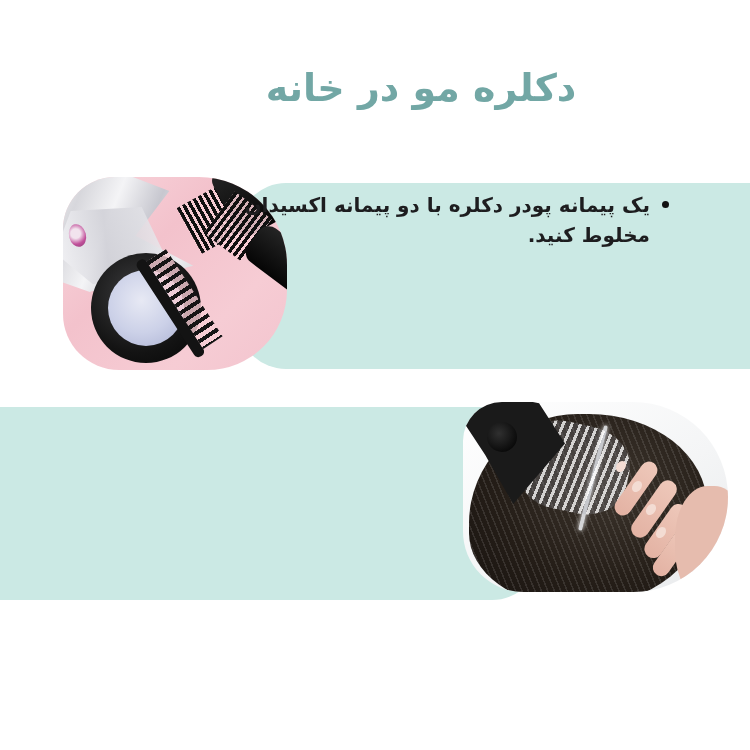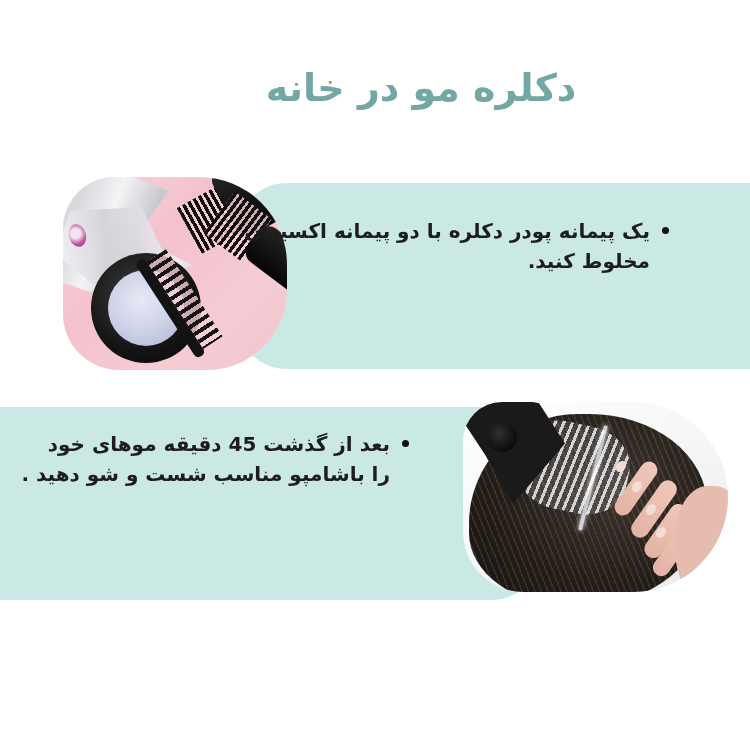--- a/index.html
+++ b/index.html
@@ -13,21 +13,21 @@
     position:absolute;top:66px;left:0;width:750px;margin:0;
     text-align:center;direction:rtl;
     font-size:38px;font-weight:bold;color:var(--accent);padding-left:46px;
   }
   
   .mint{position:absolute;background:var(--mint);}
   .mint1{left:238px;top:183px;width:512px;height:186px;border-radius:48px 0 0 48px;}
   .mint2{left:0;top:407px;width:540px;height:193px;border-radius:0 48px 48px 0;}
   
   .list{position:absolute;direction:rtl;}
-  .list1{top:216px;right:81px;}
+  .list1{top:190px;right:81px;}
   .list2{top:429px;right:341px;}
   .bullet{display:flex;align-items:flex-start;direction:rtl;margin-bottom:22px;}
   .dot{flex:0 0 auto;width:7px;height:7px;border-radius:50%;background:#121212;margin-top:11px;margin-left:12px;}
   .txt{
     white-space:pre-line;text-align:right;direction:rtl;
     font-size:20px;font-weight:bold;line-height:30px;color:var(--text);
   }
   
   .photo{position:absolute;overflow:hidden;}
   .photo1{
@@ -175,21 +175,16 @@
       <div class="finger f3"></div>
       <div class="finger f4"></div>
       <div class="nail n1"></div>
       <div class="nail n2"></div>
       <div class="nail n3"></div>
       <div class="nail n4"></div>
       <div class="palm"></div>
     </div>
 
     <div class="list list2">
-      <div class="bullet">
-        <span class="dot"></span>
-        <span class="txt">بعد از گذشت 45 دقیقه موهای خود
-را باشامپو مناسب شست و شو دهید .</span>
-      </div>
     </div>
   </section>
 
 </div>
 
 </body></html>

